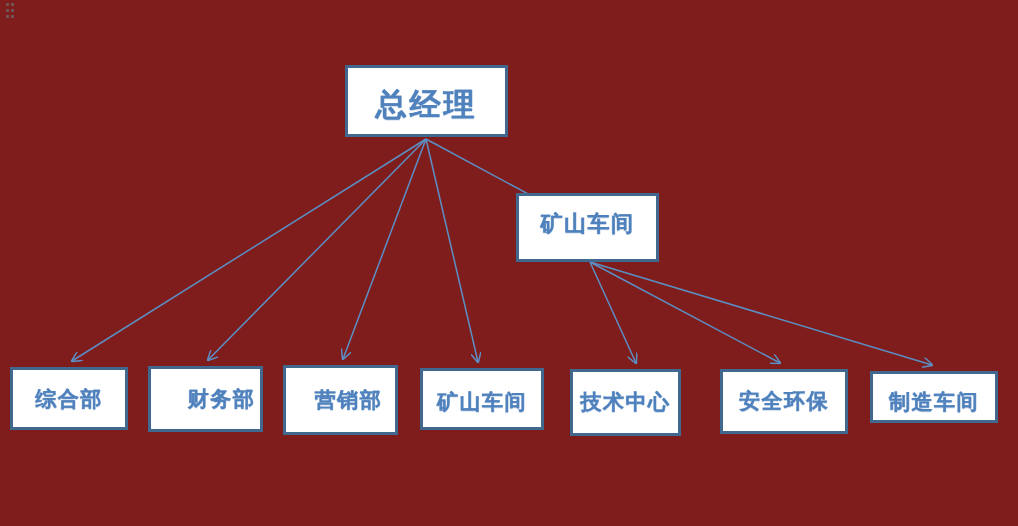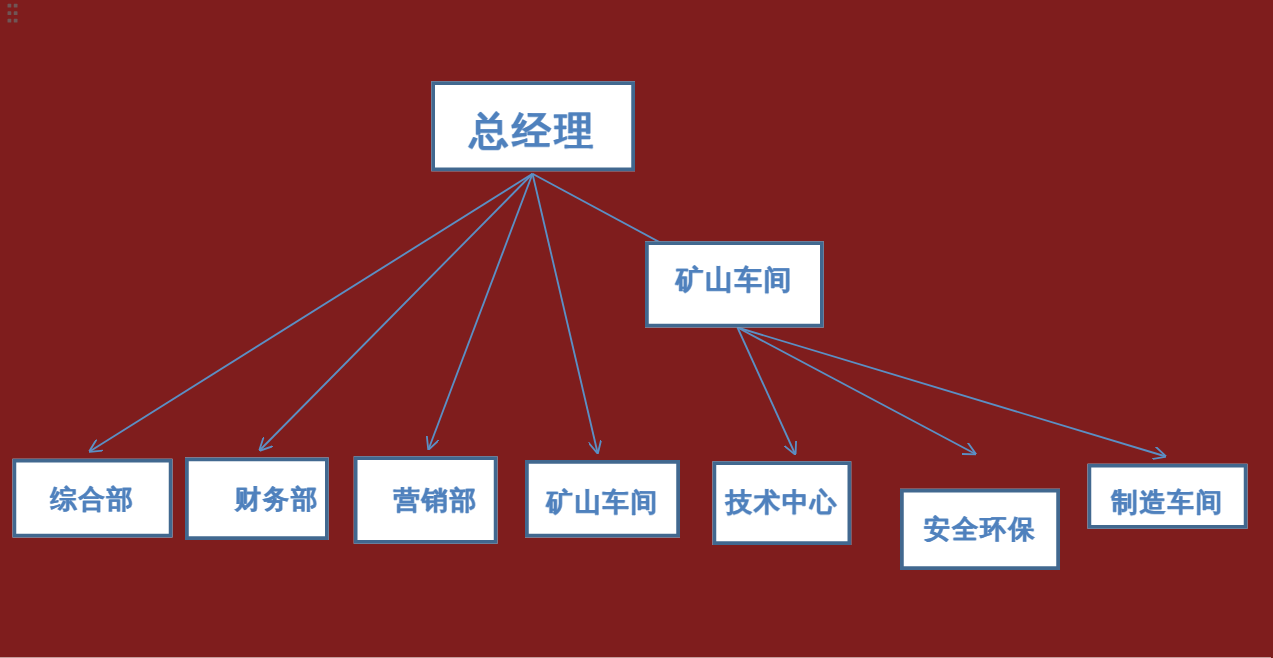--- a/index.html
+++ b/index.html
@@ -85,31 +85,31 @@
   #node-dgm .node-label {
     top: 13px;
     font-size: 22px;
     letter-spacing: 1.5px;
   }
   
   .node-leaf .node-label {
     font-size: 21px;
     letter-spacing: 1.5px;
   }
-  #node-l0 { left: 10px;  top: 367px; width: 128px; height: 63px; }
+  #node-l0 { left: 10px;  top: 367px; width: 118px; height: 63px; }
   #node-l0 .node-label { top: 15px; }
   #node-l1 { left: 148px; top: 366px; width: 115px; height: 66px; }
   #node-l1 .node-label { top: 16px; padding-left: 32px; }
   #node-l2 { left: 283px; top: 365px; width: 115px; height: 70px; }
   #node-l2 .node-label { top: 18px; padding-left: 16px; }
   #node-l3 { left: 420px; top: 368px; width: 124px; height: 62px; }
   #node-l3 .node-label { top: 17px; }
   #node-l4 { left: 570px; top: 369px; width: 111px; height: 67px; }
   #node-l4 .node-label { top: 16px; }
-  #node-l5 { left: 720px; top: 369px; width: 128px; height: 65px; margin-top: 22px; }
+  #node-l5 { left: 720px; top: 369px; width: 128px; height: 65px; }
   #node-l5 .node-label { top: 15px; }
   #node-l6 { left: 870px; top: 371px; width: 128px; height: 52px; }
   #node-l6 .node-label { top: 14px; }
 </style>
 </head>
 <body>
 
 <div id="canvas">
 
   <div id="grip-handle">

